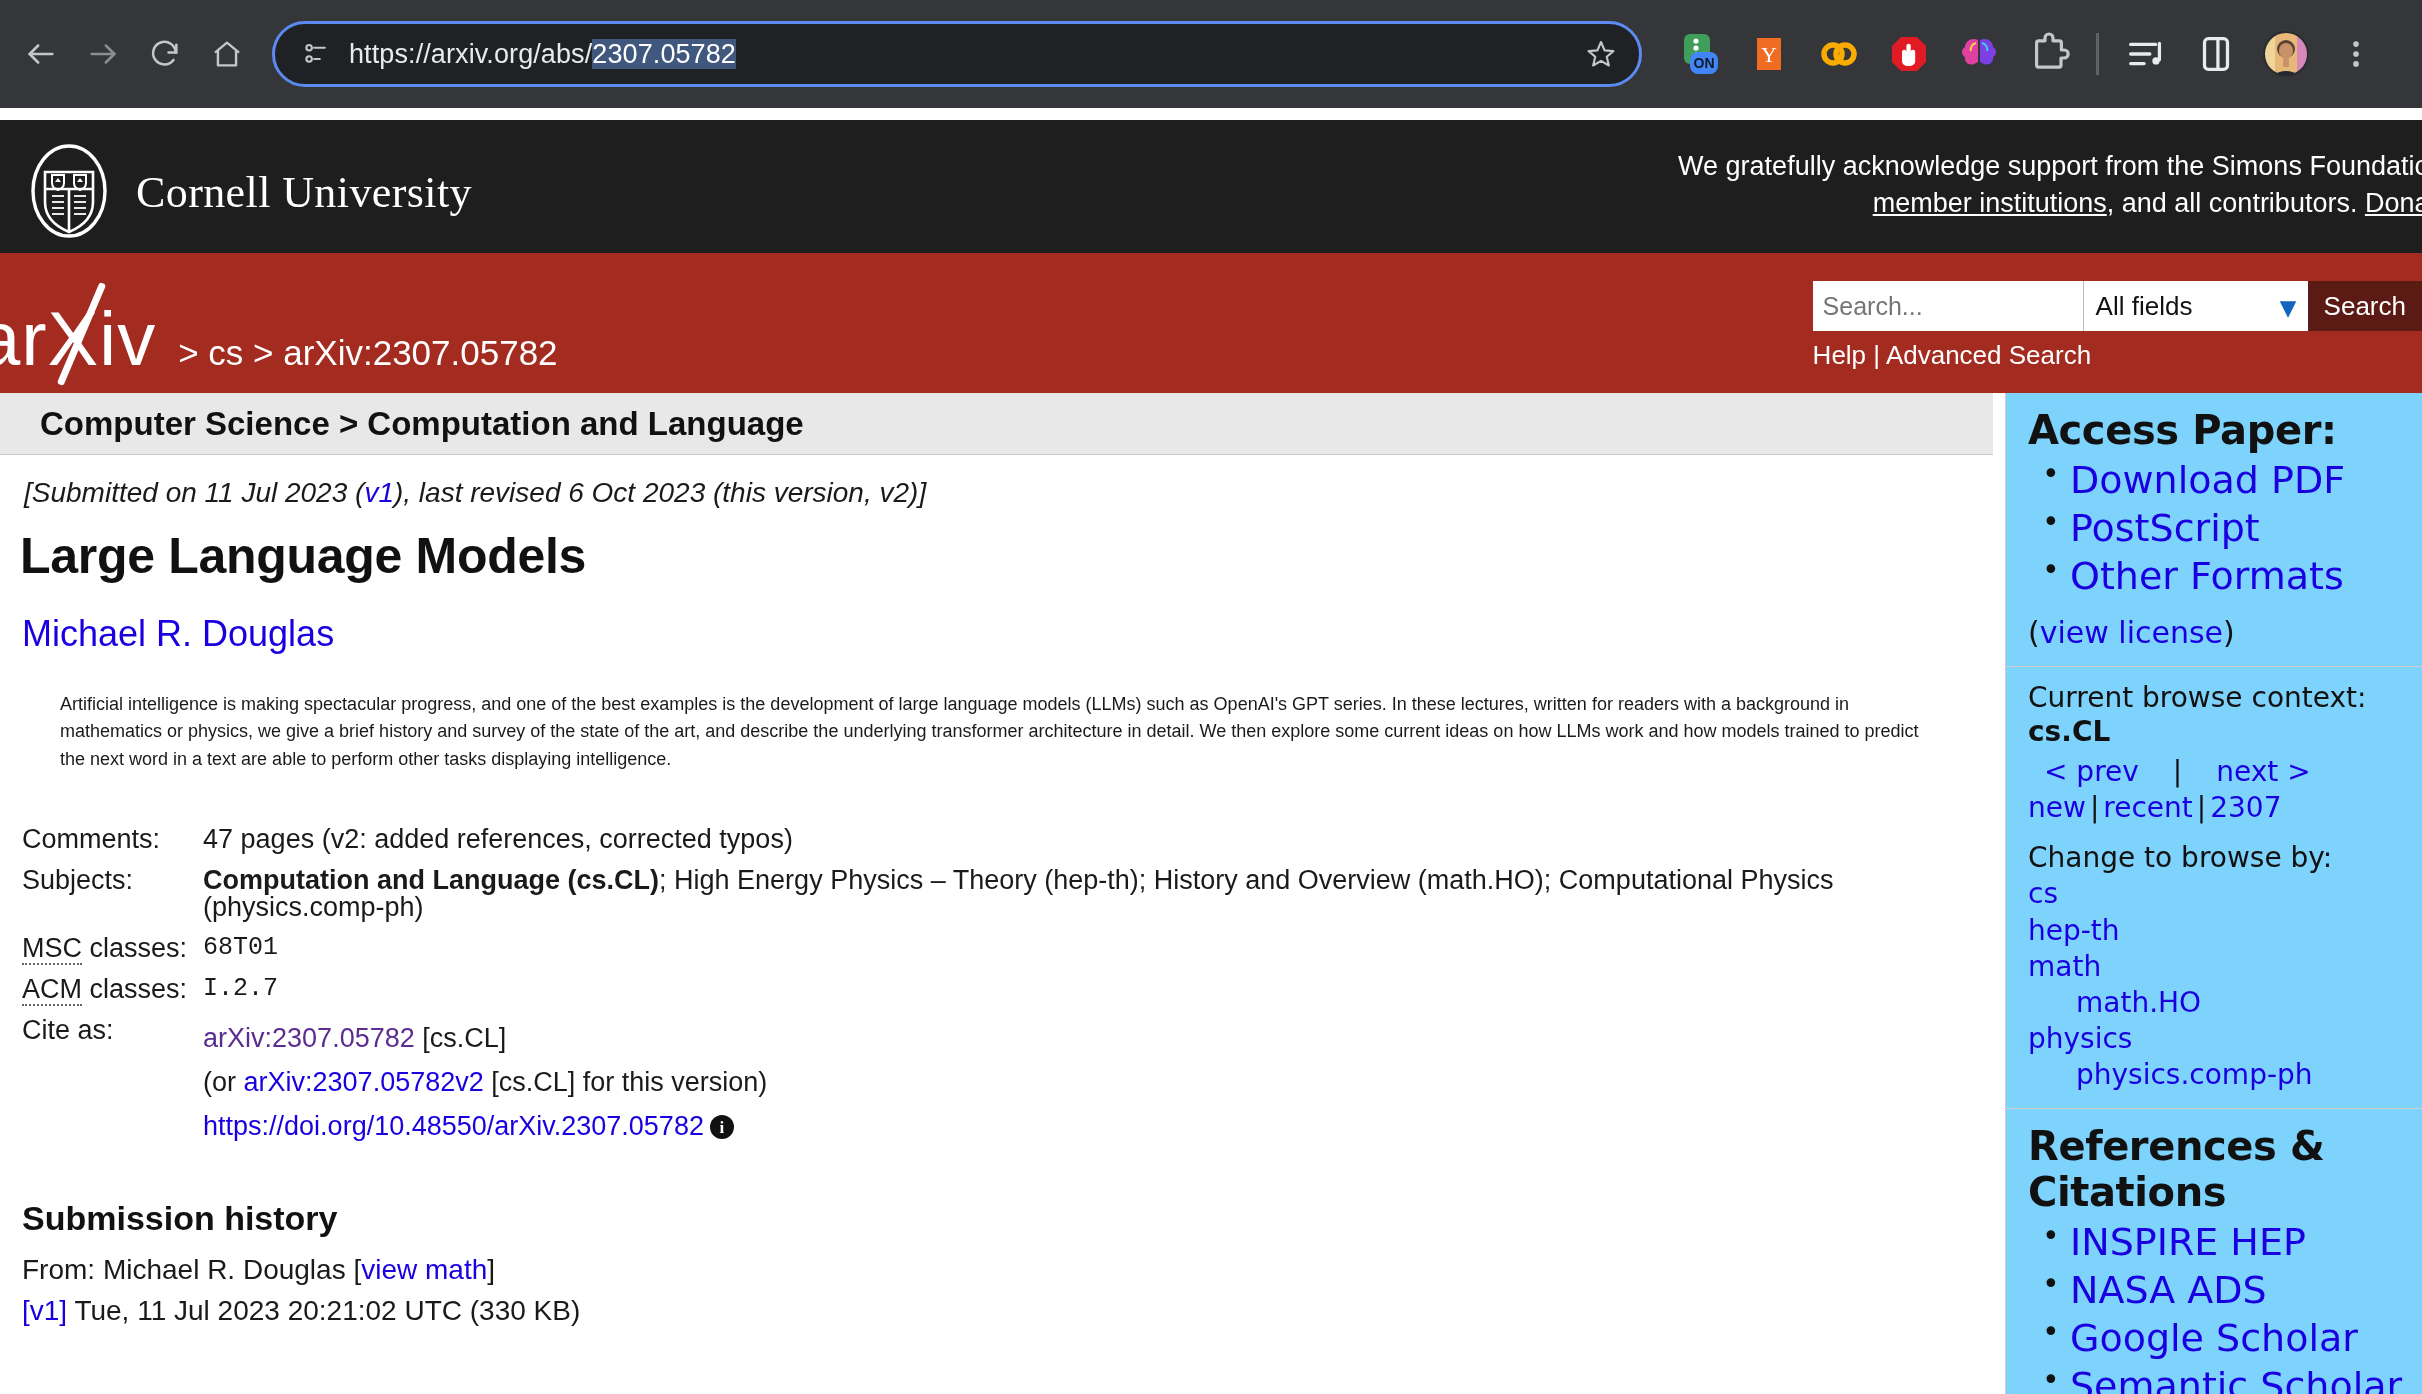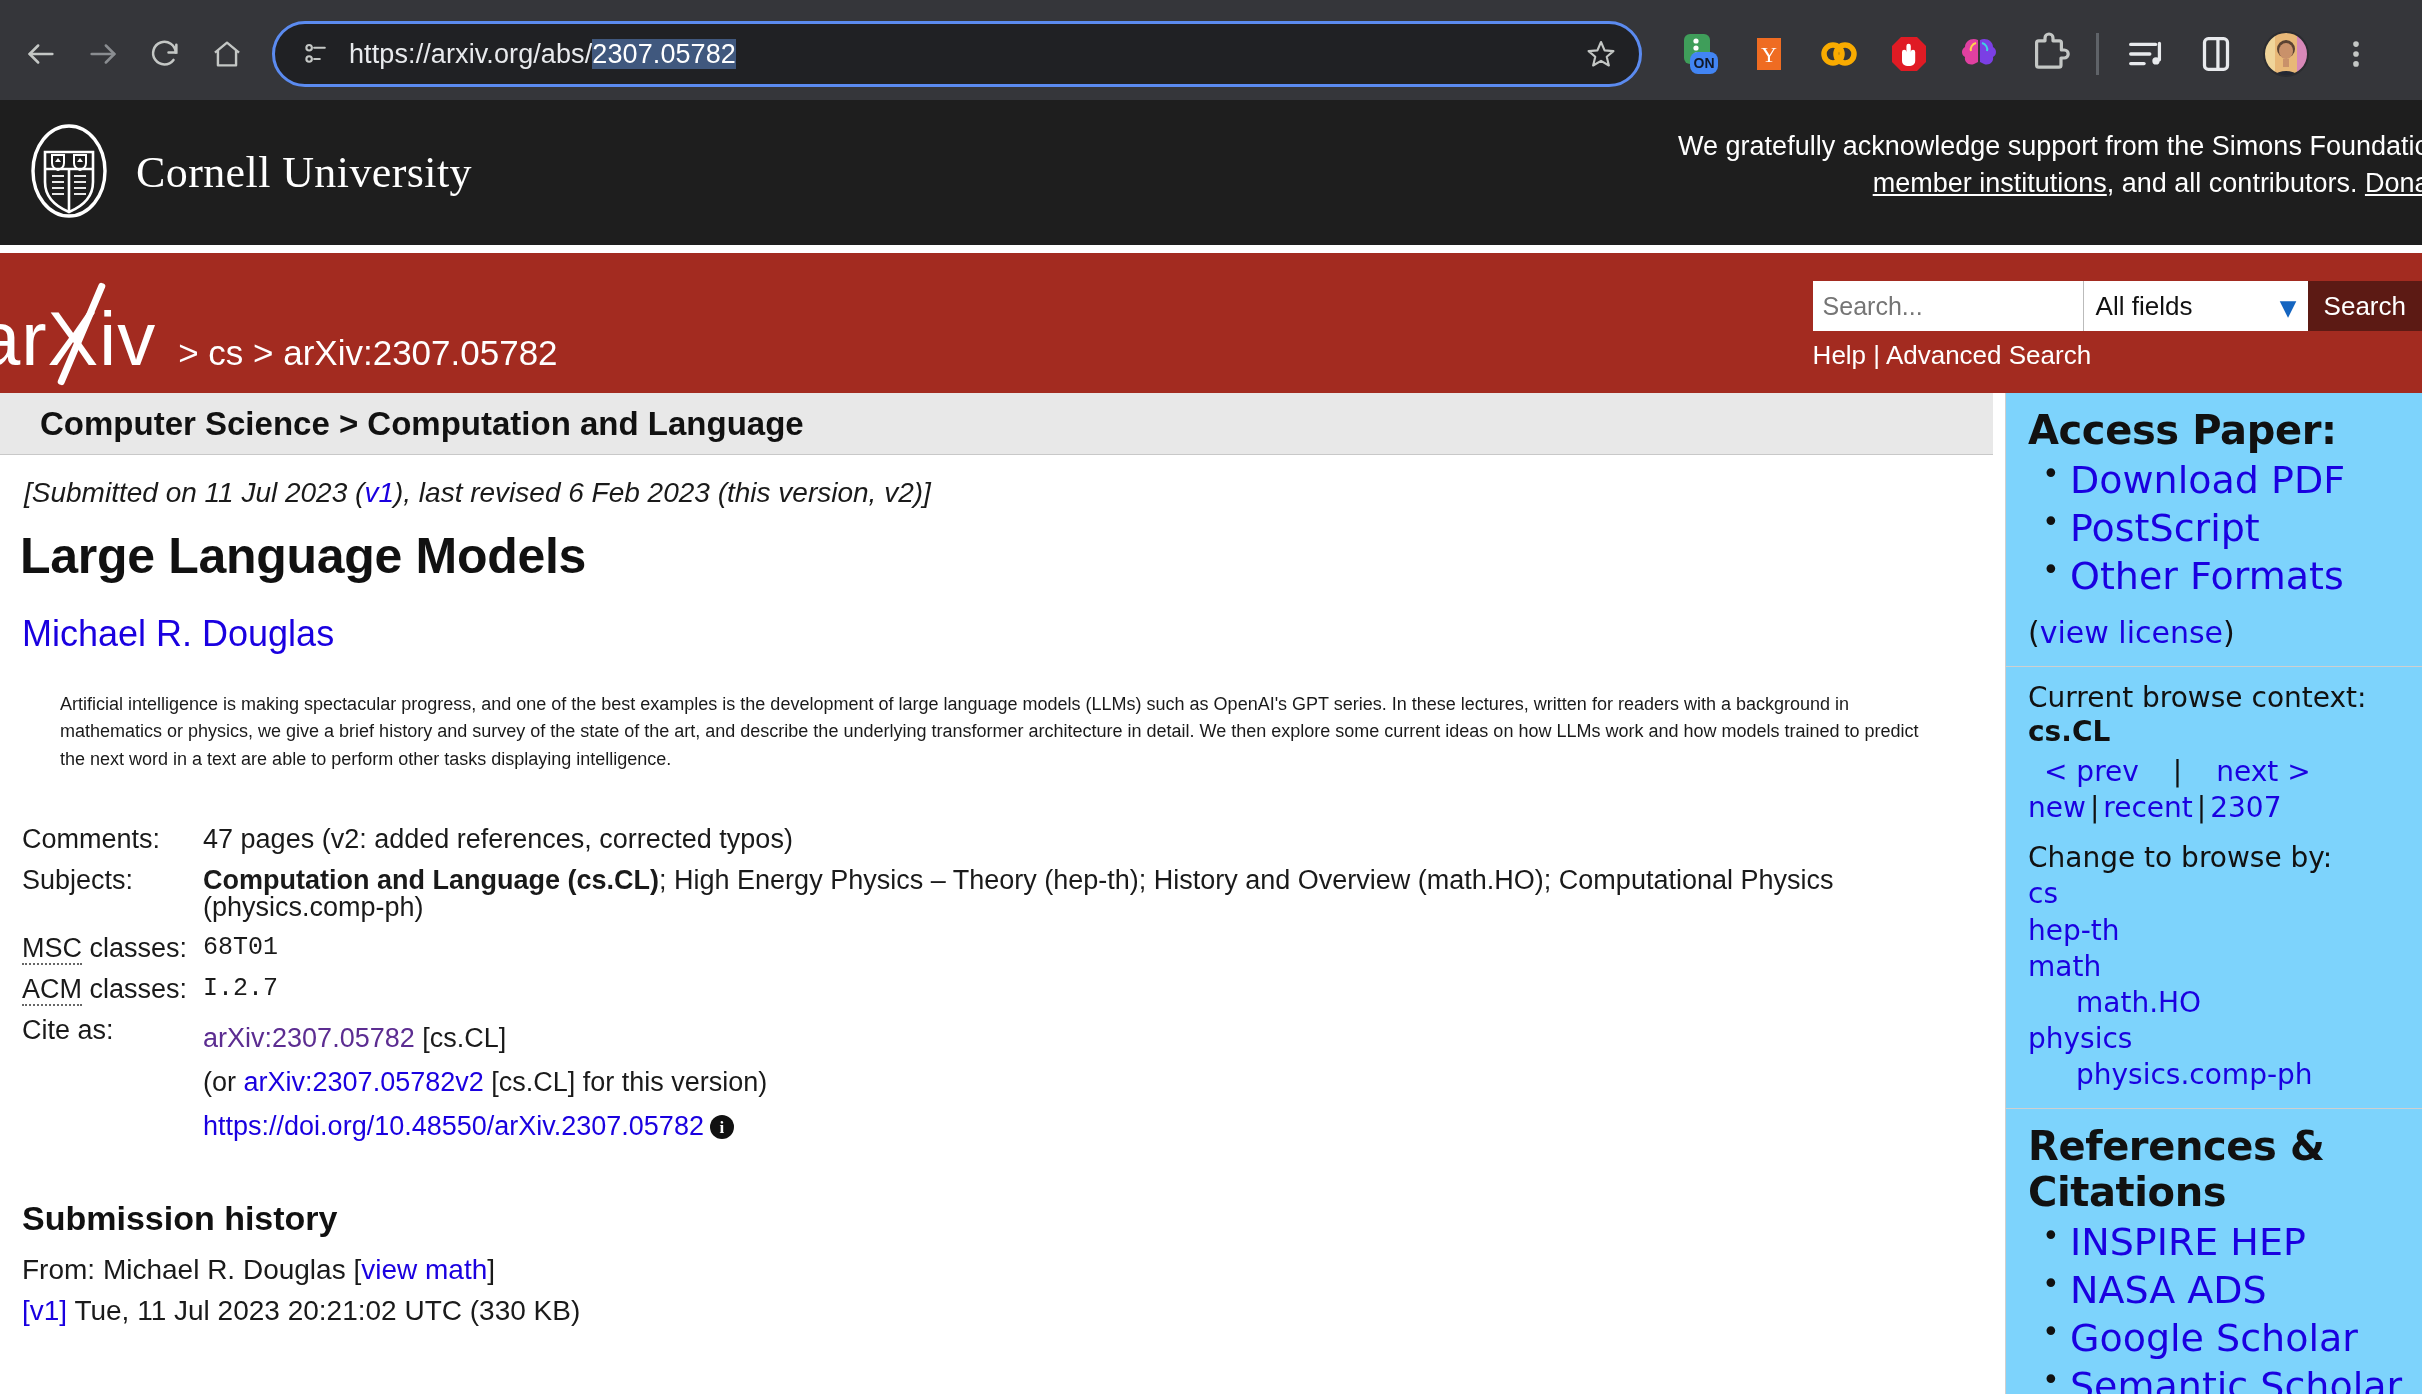--- a/index.html
+++ b/index.html
@@ -59,21 +59,21 @@
     width: 70px; height: 70px;
     display: flex; align-items: center; justify-content: center;
     position: relative;
   }
   .ext-sep {
     width: 3px; height: 42px; background: #5f6368; margin: 0 12px;
   }
 
   
   #cornell-header {
-    position: absolute; top: 100px; left: 0;
+    position: absolute; top: 120px; left: 0;
     width: 2422px; height: 145px;
     background: #1e1e1e;
     display: flex; align-items: center;
   }
   #cornell-logo-wrap { display:flex; align-items:center; padding-left: 28px; }
   #cornell-name {
     color: #ffffff;
     font-family: "Liberation Serif", serif;
     font-size: 44px;
     margin-left: 26px;
@@ -493,21 +493,21 @@
     </div>
   </div>
 </div>
 
 <div id="page-body">
 
   <div id="main-col">
 
     <div id="subject-bar">Computer Science &gt; Computation and Language</div>
 
-    <div id="dateline"><span>[Submitted on 11 Jul 2023 (</span><a href="#">v1</a><span>), last revised 6 Feb 2023 (this version, v2)]</span></div>
+    <div id="dateline"><span>[Submitted on 11 Jul 2023 (</span><a href="#">v1</a><span>), last revised 6 Oct 2023 (this version, v2)]</span></div>
 
     <h1 id="paper-title">Large Language Models</h1>
 
     <div id="authors"><a href="#">Michael R. Douglas</a></div>
 
     <div id="abstract">Artificial intelligence is making spectacular progress, and one of the best examples is the development of large language models (LLMs) such as OpenAI's GPT series. In these lectures, written for readers with a background in mathematics or physics, we give a brief history and survey of the state of the art, and describe the underlying transformer architecture in detail. We then explore some current ideas on how LLMs work and how models trained to predict the next word in a text are able to perform other tasks displaying intelligence.</div>
 
     <table id="meta-table">
       <tbody>
           <tr>

